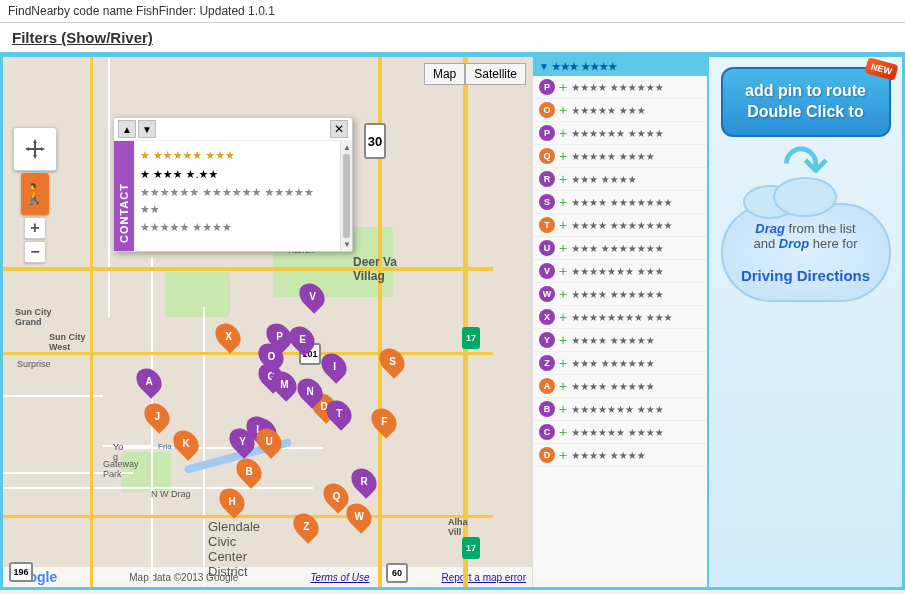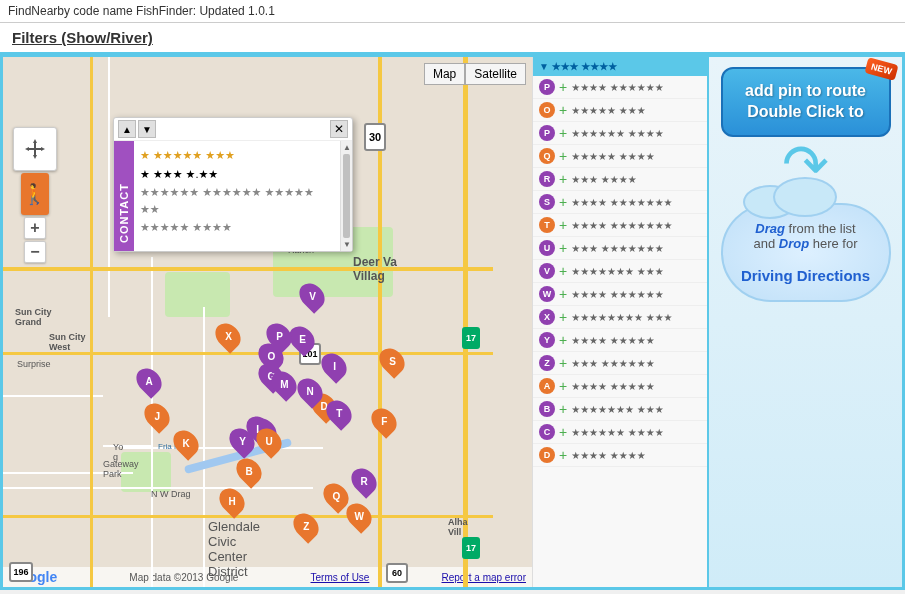--- a/index.html
+++ b/index.html
@@ -466,21 +466,21 @@
       <div style="position:absolute;left:87px;top:0;width:3px;height:560px;background:#f5c842;z-index:2;"></div>
       <div style="position:absolute;left:375px;top:0;width:4px;height:560px;background:#f5c842;z-index:2;"></div>
       <div style="position:absolute;left:460px;top:0;width:5px;height:560px;background:#f5c842;z-index:2;"></div>
       <div style="position:absolute;left:148px;top:200px;width:2px;height:370px;background:#fff;z-index:1;"></div>
       <div style="position:absolute;left:200px;top:250px;width:2px;height:300px;background:#fff;z-index:1;"></div>
       <div style="position:absolute;left:105px;top:300;width:2px;height:260px;background:#fff;z-index:1;"></div>
 
       <div style="position:absolute;left:296px;top:286px;width:22px;height:22px;background:#fff;border:2px solid #888;border-radius:3px;display:flex;align-items:center;justify-content:center;font-size:9px;font-weight:bold;z-index:5;">101</div>
       <div style="position:absolute;left:6px;top:505px;width:24px;height:20px;background:#fff;border:2px solid #888;border-radius:3px;display:flex;align-items:center;justify-content:center;font-size:9px;font-weight:bold;z-index:5;">196</div>
       <div style="position:absolute;left:383px;top:506px;width:22px;height:20px;background:#fff;border:2px solid #888;border-radius:3px;display:flex;align-items:center;justify-content:center;font-size:9px;font-weight:bold;z-index:5;">60</div>
-      <div style="position:absolute;left:361px;top:66px;width:22px;height:28px;background:#fff;border:2px solid #888;border-radius:3px;display:flex;align-items:center;justify-content:center;font-size:11px;font-weight:bold;z-index:5;">30</div>
+      <div style="position:absolute;left:361px;top:66px;width:22px;height:36px;background:#fff;border:2px solid #888;border-radius:3px;display:flex;align-items:center;justify-content:center;font-size:13px;font-weight:bold;z-index:5;">30</div>
       <div style="position:absolute;left:459px;top:270px;width:18px;height:22px;background:#0a6;color:white;border-radius:3px;display:flex;align-items:center;justify-content:center;font-size:9px;font-weight:bold;z-index:5;">17</div>
       <div style="position:absolute;left:459px;top:480px;width:18px;height:22px;background:#0a6;color:white;border-radius:3px;display:flex;align-items:center;justify-content:center;font-size:9px;font-weight:bold;z-index:5;">17</div>
 
       <div style="position:absolute;left:12px;top:250px;font-size:9px;color:#555;z-index:6;font-weight:bold;">Sun City<br>Grand</div>
       <div style="position:absolute;left:46px;top:275px;font-size:9px;color:#555;z-index:6;font-weight:bold;">Sun City<br>West</div>
       <div style="position:absolute;left:14px;top:302px;font-size:9px;color:#555;z-index:6;">Surprise</div>
       <div style="position:absolute;left:110px;top:385px;font-size:9px;color:#555;z-index:6;">Yo<br>g</div>
       <div style="position:absolute;left:100px;top:402px;font-size:9px;color:#555;z-index:6;">Gateway<br>Park</div>
       <div style="position:absolute;left:148px;top:432px;font-size:9px;color:#555;z-index:6;">N W Drag</div>
       <div style="position:absolute;left:205px;top:462px;font-size:13px;color:#555;z-index:6;">Glendale<br>Civic<br>Center<br>District</div>
@@ -615,21 +615,21 @@
           <div class="scroll-arrow">▲</div>
           <div class="scroll-thumb"></div>
           <div class="scroll-arrow">▼</div>
         </div>
       </div>
     </div>
 
     <div id="map-footer">
       <div style="color:#4285f4;font-size:14px;font-weight:bold;">Google</div>
       <div>Map data ©2013 Google</div>
-      <div style="color:#1a0dab;text-decoration:underline;cursor:pointer;">Terms of Use</div>
+      <div style="color:#1a0dab;text-decoration:underline;cursor:pointer;font-style:italic;">Terms of Use</div>
       <div style="color:#1a0dab;text-decoration:underline;cursor:pointer;">Report a map error</div>
     </div>
   </div>
 
   <div id="list-panel">
     <div id="list-header">
       <span style="color:#0060a0;font-size:10px;font-weight:bold;">▼ ★★★ ★★★★</span>
     </div>
     <div id="list-items-container">
         <div class="list-item">

